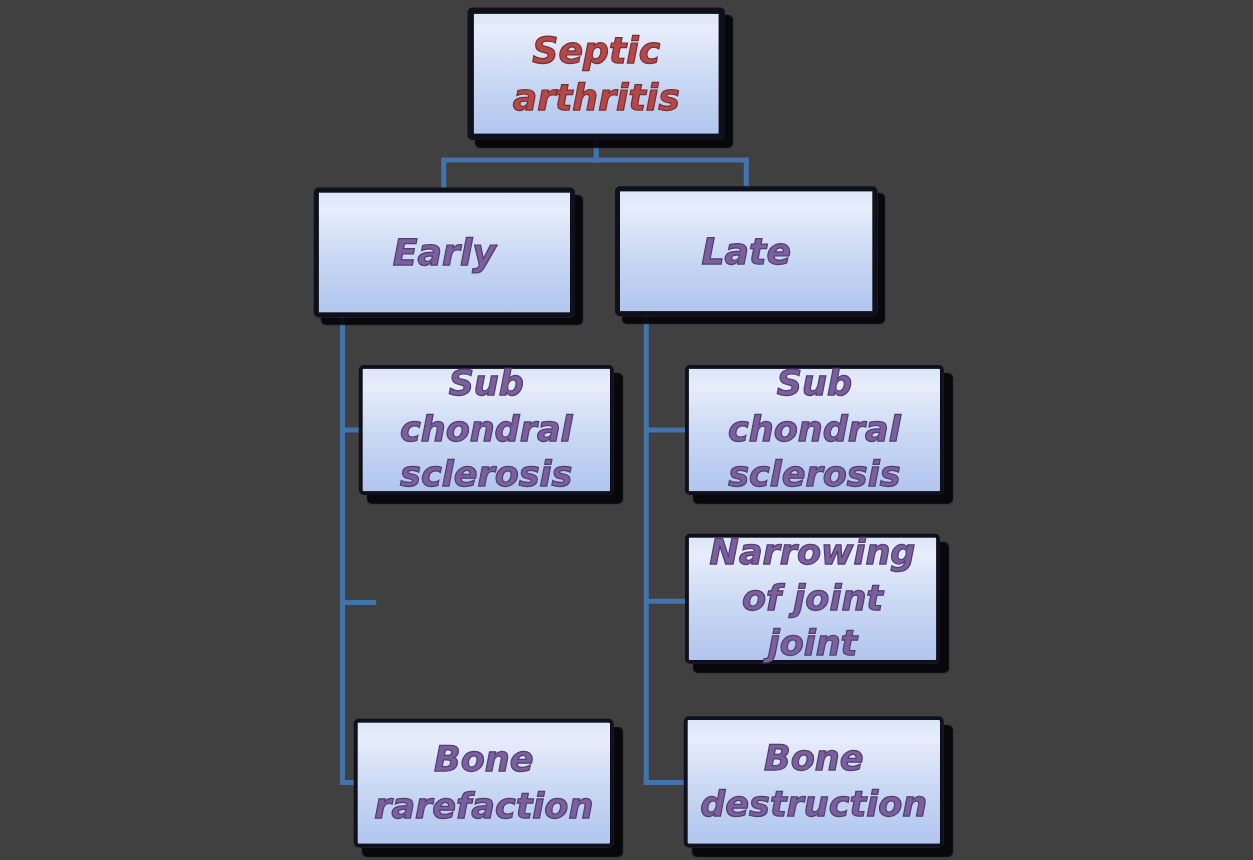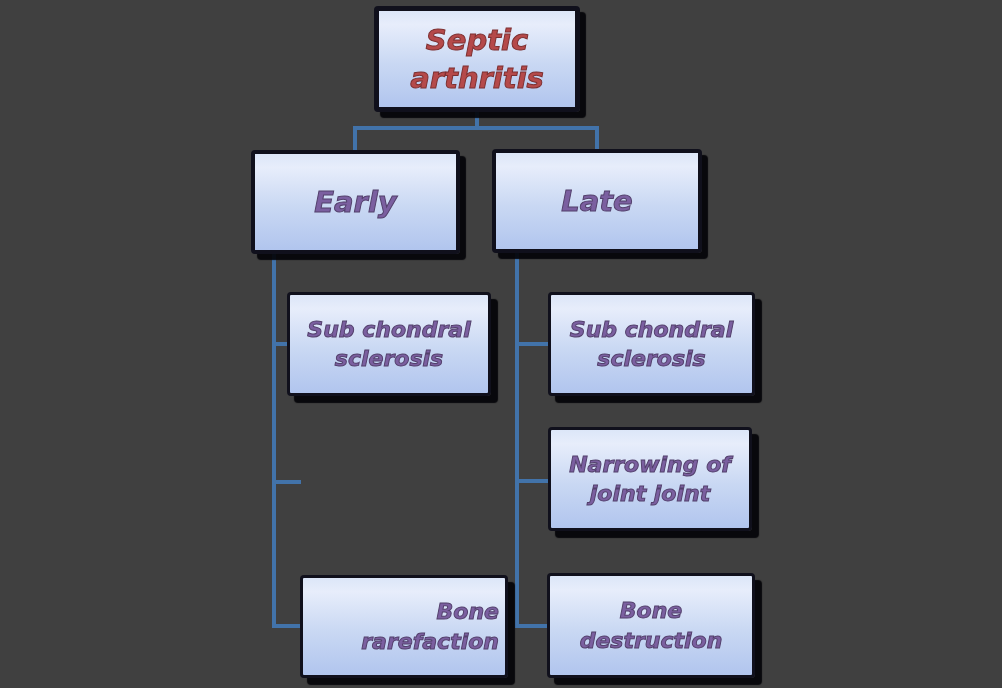--- a/index.html
+++ b/index.html
@@ -50,32 +50,32 @@
     font-size: 29px;
   }
   .branch-text {
     color: #7b5fa0;
     -webkit-text-stroke: 1px #53406c;
     font-size: 29px;
   }
   .leaf-text {
     color: #7b5fa0;
     -webkit-text-stroke: 1px #53406c;
-    font-size: 22px;
+    font-size: 28px;
     font-style: italic;
   }
   
   #node-septic      { left: 374px; top:   6px; width: 206px; height: 106px; }
   #node-early       { left: 251px; top: 150px; width: 209px; height: 104px; }
   #node-late        { left: 492px; top: 149px; width: 210px; height: 104px; }
   #node-sub-early   { left: 287px; top: 292px; width: 204px; height: 104px; }
   #node-sub-late    { left: 548px; top: 292px; width: 207px; height: 104px; }
   #node-widening    { left: 298px; top: 430px; width: 204px; height: 104px; }
   #node-narrowing   { left: 548px; top: 427px; width: 204px; height: 104px; }
-  #node-rarefaction { left: 300px; top: 575px; width: 208px; height: 103px; text-align: right; }
+  #node-rarefaction { left: 283px; top: 575px; width: 208px; height: 103px; }
   #node-destruction { left: 547px; top: 573px; width: 208px; height: 105px; }
 
   #conn-root-v      { left: 475px; top: 110px; width:   4px; height: 20px; }
   #conn-top-h       { left: 353px; top: 126px; width: 246px; height:  4px; }
   #conn-early-drop  { left: 353px; top: 128px; width:   4px; height: 25px; }
   #conn-late-drop   { left: 595px; top: 128px; width:   4px; height: 24px; }
 
   #conn-early-trunk { left: 272px; top: 252px; width:   4px; height: 376px; }
   #conn-early-s1    { left: 275px; top: 342px; width:  15px; height:  4px; }
   #conn-early-s2    { left: 275px; top: 480px; width:  26px; height:  4px; }

